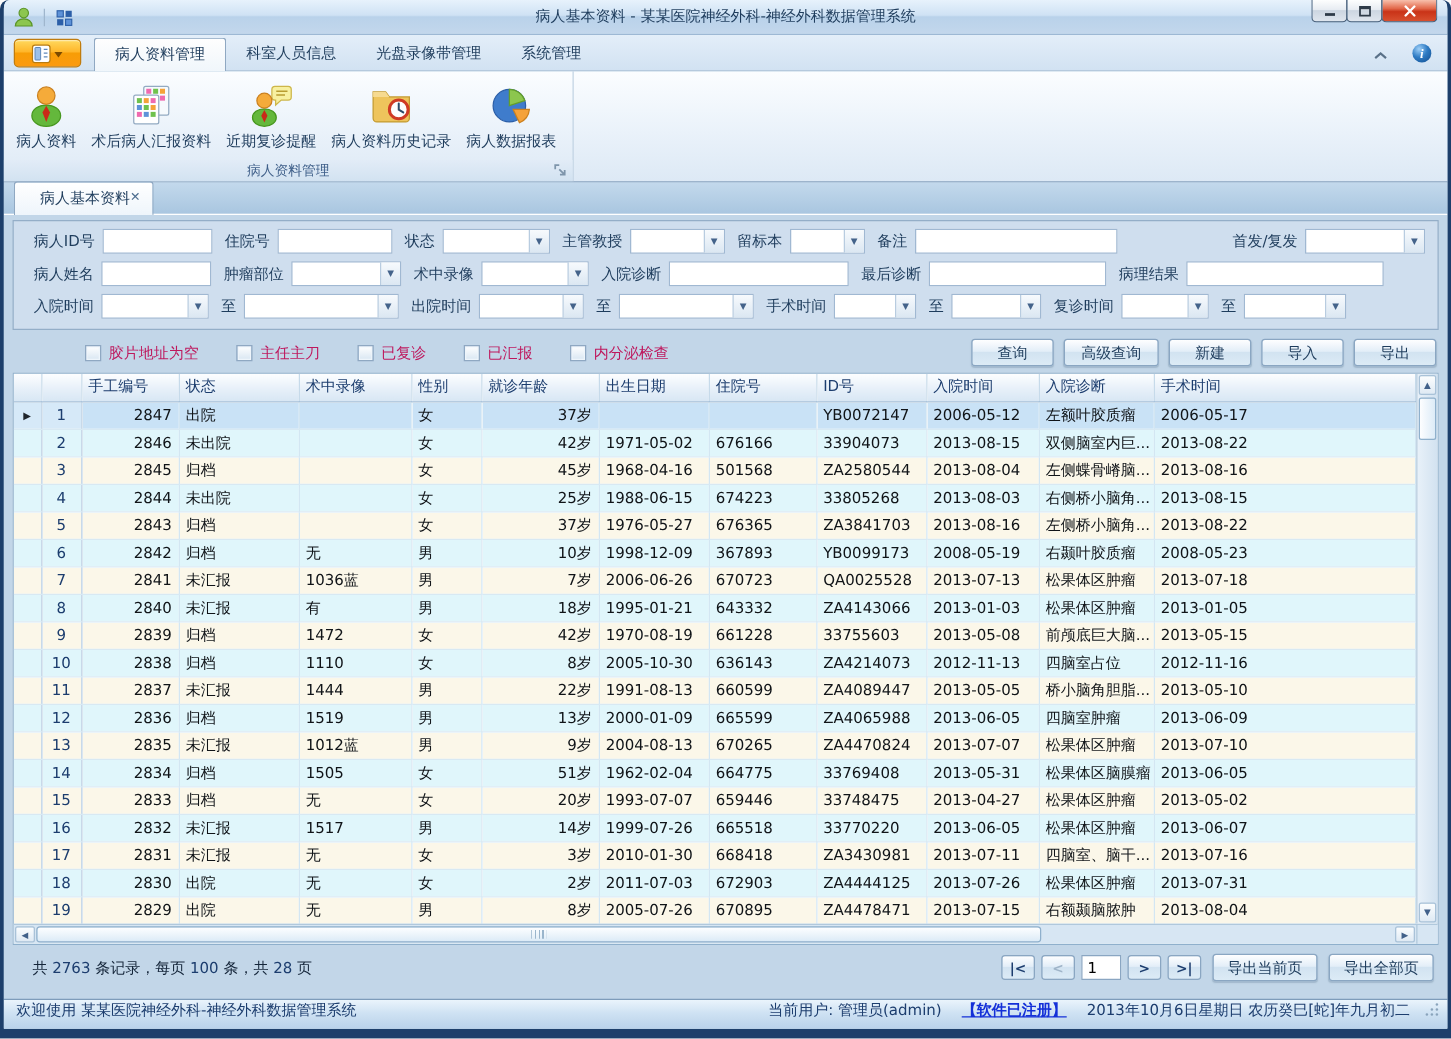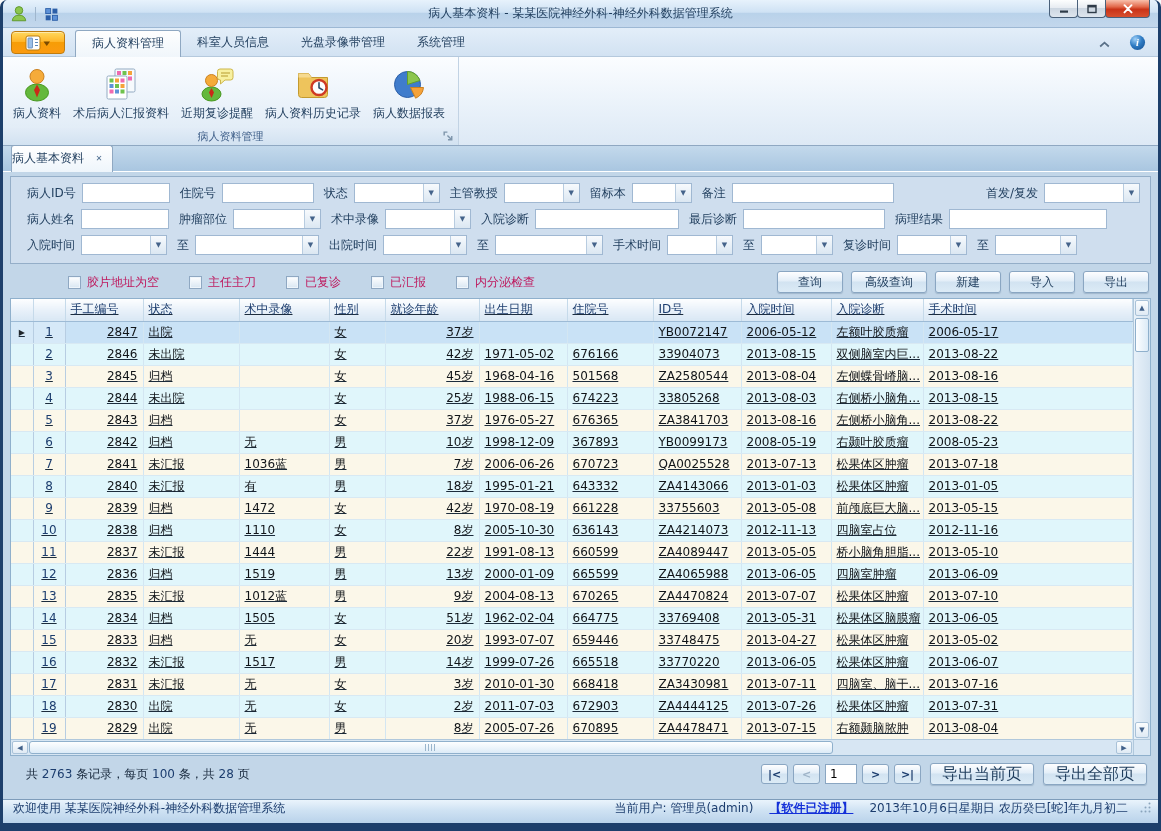--- a/index.html
+++ b/index.html
@@ -46,22 +46,22 @@
   .rbtn .ricon svg{width:36px;height:36px;}
   .rbtn .rlabel{margin-top:3px;color:#1e3c5c;white-space:nowrap;}
   .rgroup-footer{height:17px;display:flex;align-items:center;justify-content:center;
     background:linear-gradient(#e2ecf7,#d2e2f1);color:#40608a;font-size:11px;position:relative;}
   .launcher{position:absolute;right:3px;bottom:2px;width:13px;height:13px;display:flex;
     align-items:center;justify-content:center;}
   
   .docstrip{height:26px;flex:0 0 26px;background:linear-gradient(#c3d9ec,#a9c6e0);
     display:flex;align-items:flex-end;padding-left:8px;border-bottom:1px solid #ffffff;}
   .doctab{background:linear-gradient(#ffffff,#eef5fb);border:1px solid #8fa8c2;border-bottom:none;
-    border-radius:3px 3px 0 0;padding:4px 10px 5px 0;display:flex;align-items:center;gap:12px;
-    color:#1e3c5c;margin-bottom:-1px;position:relative;z-index:1;font-family:Liberation Mono, monospace;}
+    border-radius:3px 3px 0 0;padding:4px 10px 5px 20px;display:flex;align-items:center;
+    color:#1e3c5c;margin-bottom:-1px;position:relative;z-index:1;}
   .doctab .closex{font-size:10px;font-weight:bold;color:#4e6e90;line-height:1;}
   
   .content{flex:1;background:#c2d6e8;padding:4px 7px 0;display:flex;flex-direction:column;overflow:hidden;}
   .filter-panel{background:#cfdeee;border:1px solid #94aec8;padding:6px 10px 6px 16px;
     display:flex;flex-direction:column;gap:4px;}
   .frow{display:flex;align-items:flex-start;height:22px;}
   .fgroup{display:inline-flex;align-items:center;margin-right:10px;}
   .frow .fgroup:last-child{margin-right:0;}
   .frow.r1 .fgroup:last-child{margin-left:auto;}
   .flabel{color:#1e3c5c;margin-right:6px;white-space:nowrap;}
@@ -78,21 +78,21 @@
     box-shadow:inset 0 0 0 1px #eef5fb;margin-right:6px;}
   .cblabel{color:#be185d;}
   .abtn{min-width:66px;height:22px;padding:0 13px;margin-left:8px;border:1px solid #8aa6c2;border-radius:3px;
     background:linear-gradient(#fefeff,#e3eef8 45%,#d2e3f1 50%,#dcebf6);color:#1e3c5c;
     font-size:12px;font-family:inherit;box-shadow:0 1px 1px rgba(60,90,120,.25);}
   .toolbar .spacer{flex:1;}
   
   .grid{border:1px solid #8fb0cc;background:#fff;display:flex;flex-direction:column;height:458px;flex:0 0 458px;}
   .grid-main{flex:1;display:flex;overflow:hidden;}
   .grid-table-area{flex:1;overflow:hidden;}
-  table.dg{border-collapse:collapse;table-layout:fixed;width:100%;text-decoration:underline;}
+  table.dg{border-collapse:collapse;table-layout:fixed;width:100%;}
   .dg th{height:22px;font-weight:normal;text-align:left;padding:0 5px;color:#1c3d6e;
     background:linear-gradient(#fdfeff,#e7f0f9 55%,#d8e7f4);
     border-right:1px solid #c6daea;border-bottom:1px solid #9dbbd6;overflow:hidden;white-space:nowrap;}
   .dg td{height:22px;padding:0 5px;border-right:1px solid #d3e6f2;border-bottom:1px solid #d8e9f3;
     overflow:hidden;white-space:nowrap;color:#101418;}
   .dg tr.cyan td{background:#e0f6fb;}
   .dg tr.cream td{background:#fbf7e9;}
   .dg tr.sel td{background:#c9e2f6;}
   .dg td.ind{background:#e7eff7;border-right:1px solid #b7cde2;text-align:center;font-size:8px;color:#20262c;padding:0;}
   .dg td.num{color:#1c3d6e;text-align:center;border-right:1px solid #b7cde2;}
@@ -121,21 +121,21 @@
   .summary .sum-num{color:#1c3d6e;}
   .grid-footer .fspacer{flex:1;}
   .pgbtn{width:27px;height:20px;border:1px solid #8aa6c2;border-radius:3px;margin-left:5px;
     background:linear-gradient(#fefeff,#e3eef8 45%,#d2e3f1 50%,#dcebf6);
     color:#1c3d6e;font-weight:bold;font-size:11px;font-family:inherit;padding:0;}
   .pgbtn.disabled{color:#9fb4c8;}
   .pginput{width:32px;height:20px;border:1px solid #8aa6c2;margin-left:5px;padding:0 4px;
     font-size:12px;font-family:inherit;}
   .expbtn{height:22px;padding:0 11px;margin-left:9px;border:1px solid #8aa6c2;border-radius:3px;
     background:linear-gradient(#fefeff,#e3eef8 45%,#d2e3f1 50%,#dcebf6);color:#1e3c5c;
-    font-size:16px;font-family:inherit;box-shadow:0 1px 1px rgba(60,90,120,.25);}
+    font-size:12px;font-family:inherit;box-shadow:0 1px 1px rgba(60,90,120,.25);}
   .expbtn:last-child{margin-right:2px;}
   
   .statusbar{height:24px;flex:0 0 24px;border-top:1px solid #7e9cba;display:flex;align-items:flex-start;
     background:linear-gradient(#eaf4fc,#cfe2f3 45%,#b9d2ea);color:#1c3d6e;padding:0 6px;}
   .statusbar .sleft{margin-left:4px;}
   .statusbar .sspacer{flex:1;}
   .statusbar .sitem{margin-left:16px;white-space:nowrap;}
   .statusbar .reg{color:#1430d8;font-weight:bold;text-decoration:underline;}
   .statusbar .gripbox{width:14px;height:14px;margin-left:10px;}
 </style>

